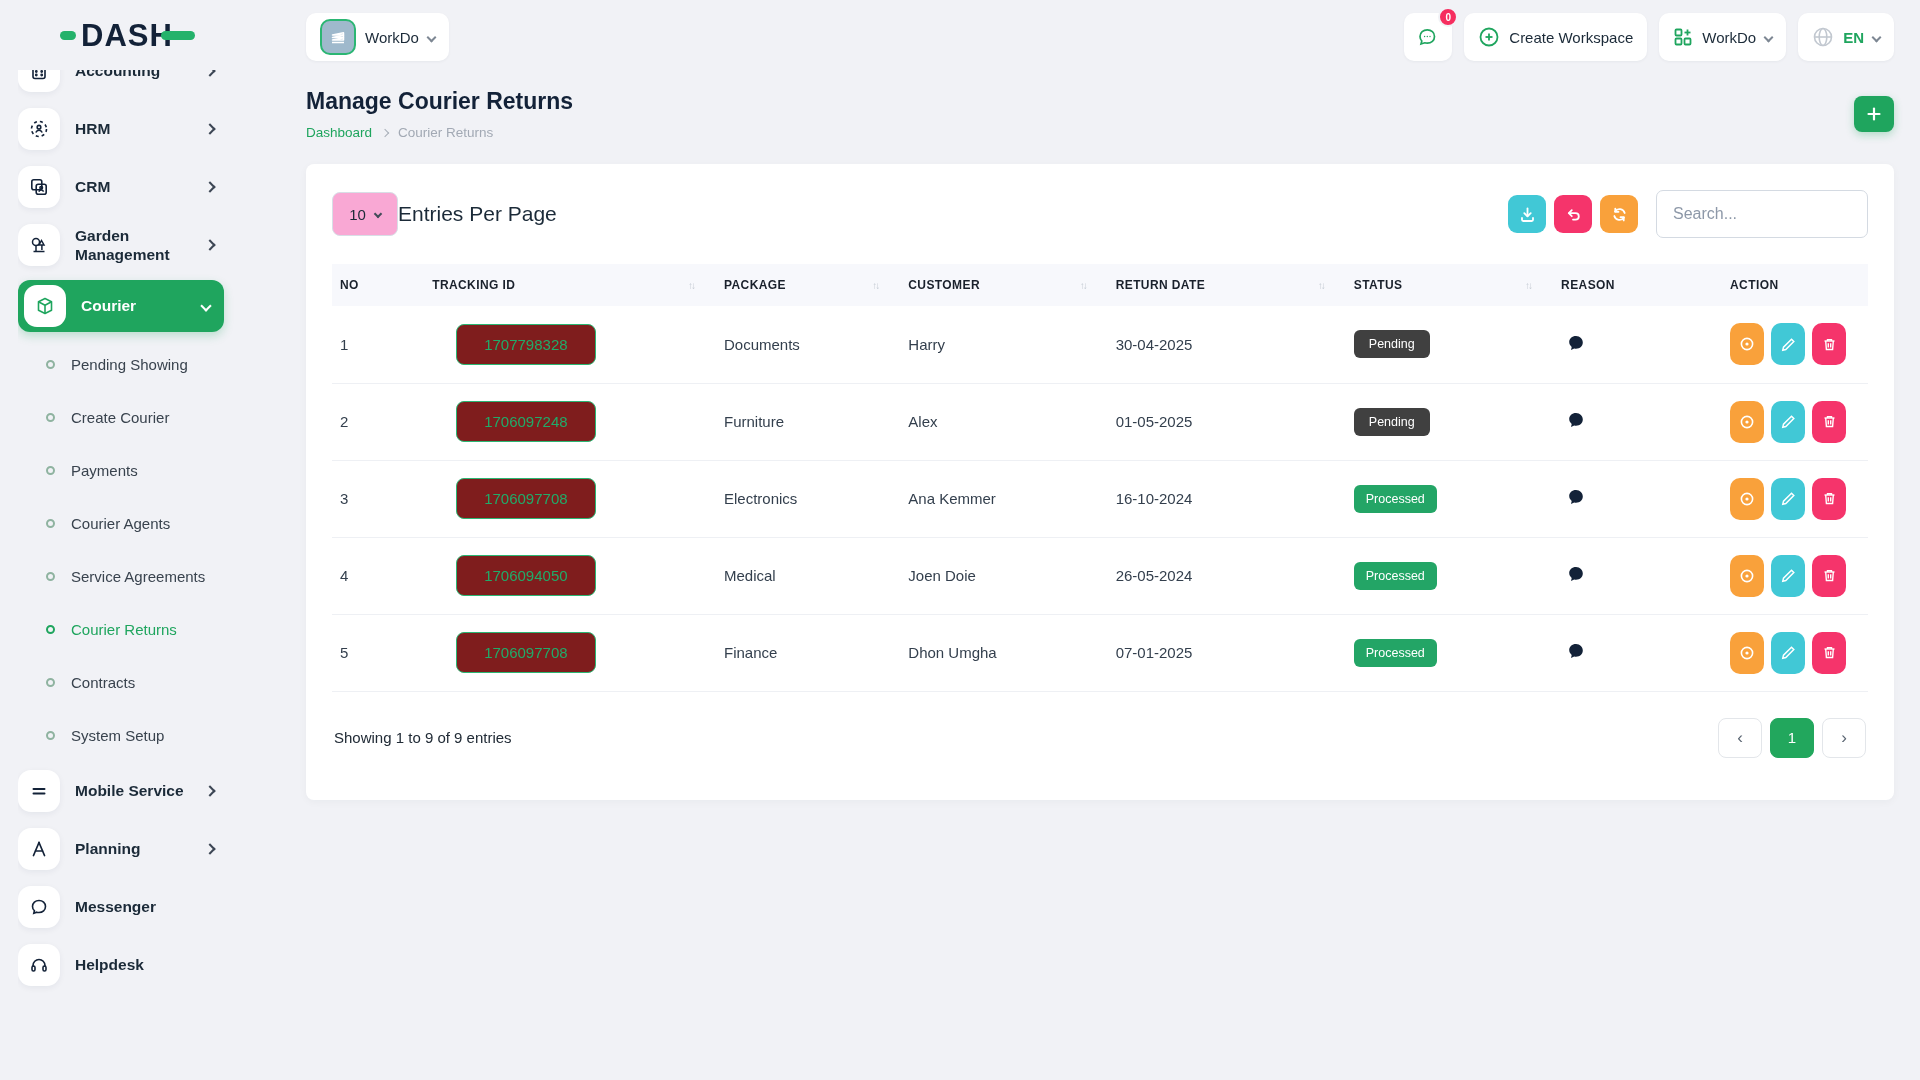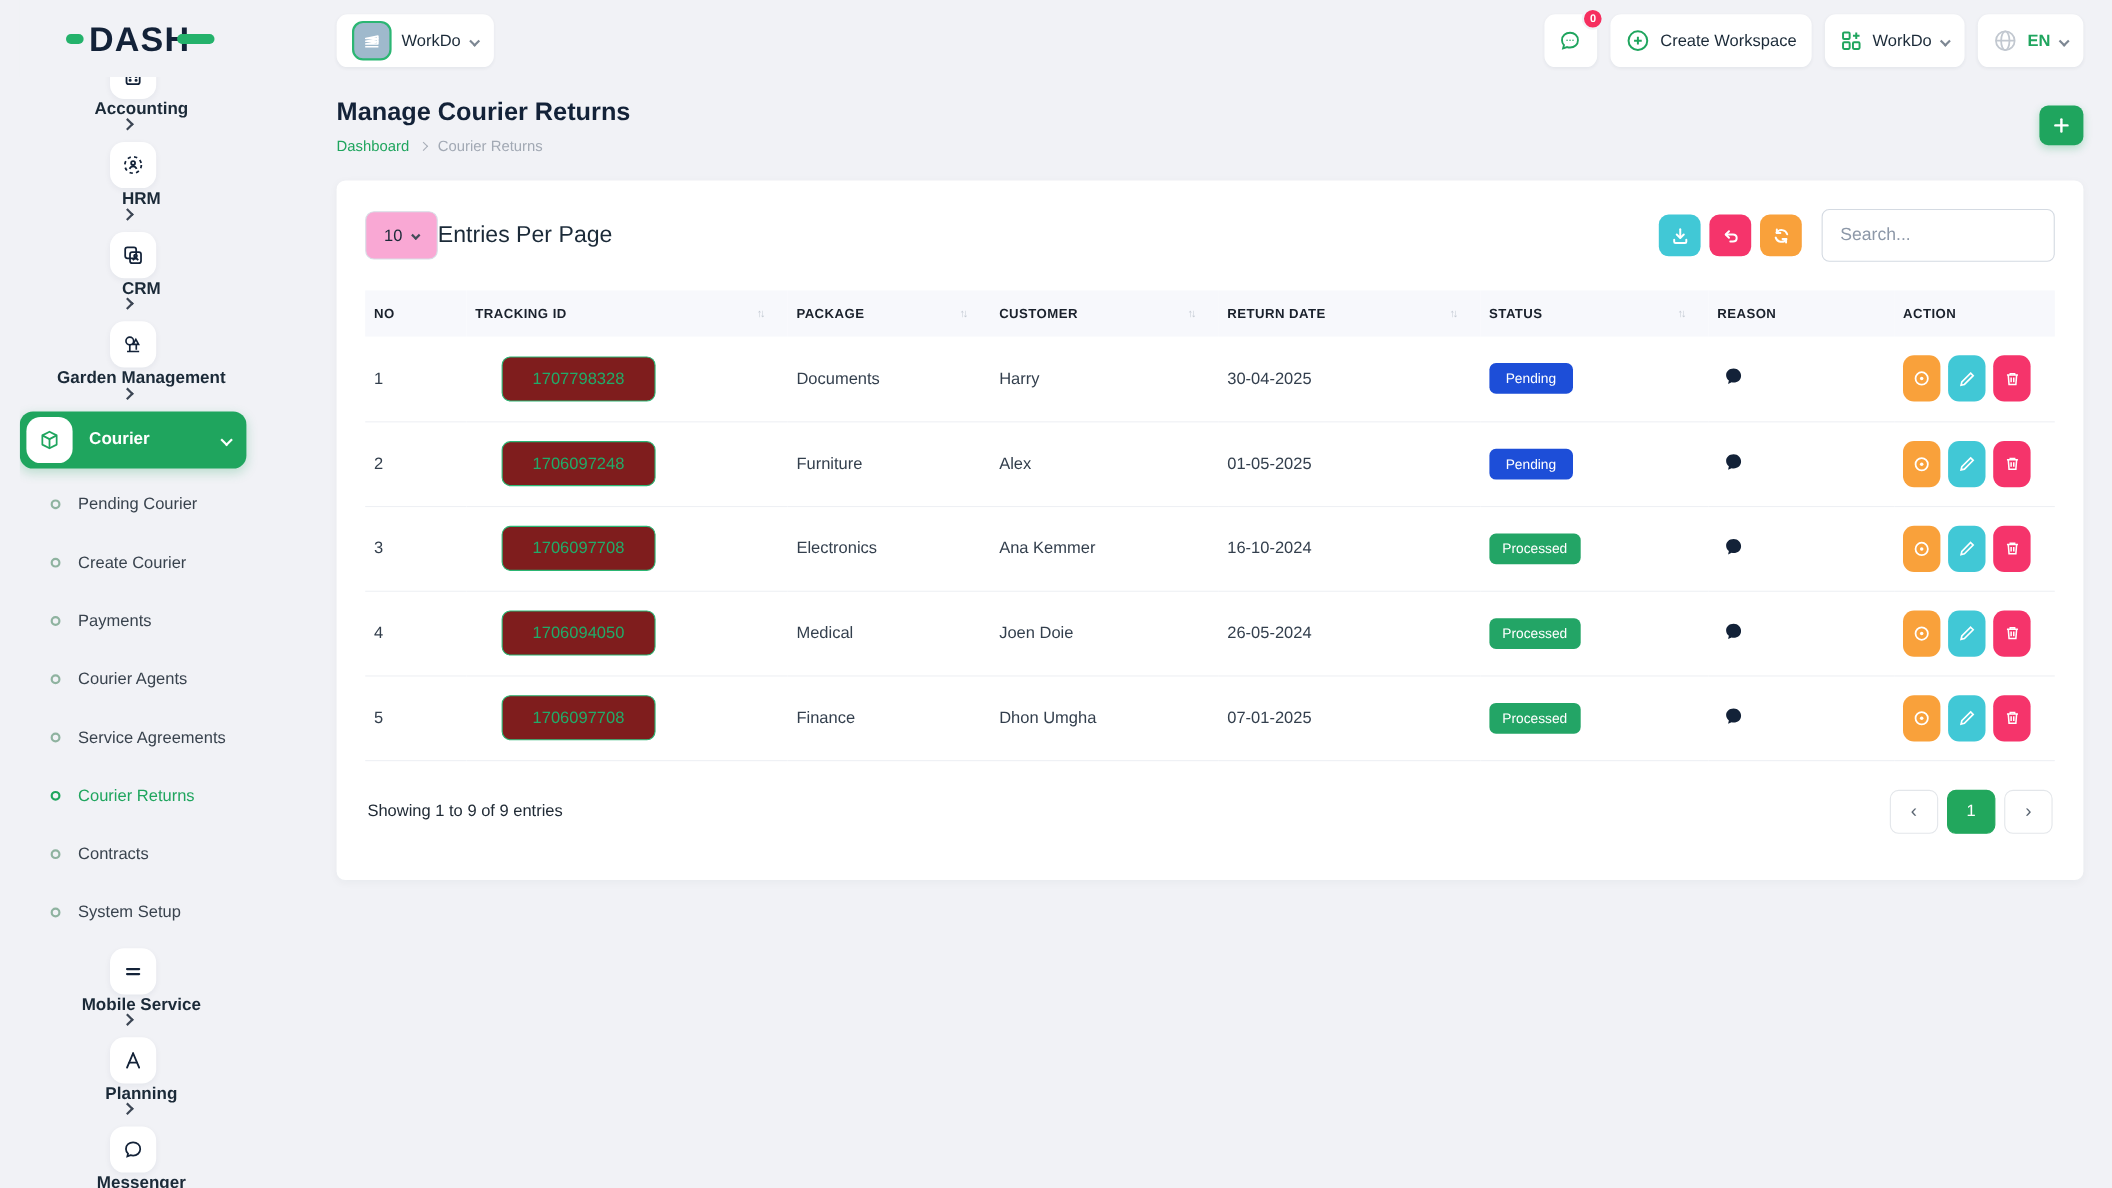--- a/index.html
+++ b/index.html
@@ -8,21 +8,21 @@
   .app { display:flex; width:1920px; height:1080px; }
 
   
   .sidebar { width:280px; flex:0 0 280px; padding:0 0 0 18px; display:flex; flex-direction:column; }
   .logo { height:70px; display:flex; align-items:center; padding-left:42px; gap:2px; position:relative; z-index:3; background:#f1f2f6; }
   .logo-dot { width:16px; height:9px; background:#24b26b; border-radius:6px; margin-right:3px; }
   .logo-text { font-size:31px; font-weight:800; color:#132238; letter-spacing:1px; line-height:1; }
   .logo-bar { width:34px; height:9px; background:#24b26b; border-radius:6px; margin-left:-14px; }
   .side-scroll { flex:1; overflow:hidden; padding-top:0; }
   .menu { margin-top:-28px; }
-  .side-item { display:flex; align-items:center; width:206px; min-height:58px; padding:6px 0; cursor:pointer;flex-direction:column; }
+  .side-item { display:flex; align-items:center; width:206px; min-height:58px; padding:6px 0; cursor:pointer; }
   .tile { width:42px; height:42px; background:#ffffff; border-radius:13px; box-shadow:0 2px 6px rgba(20,40,60,.06); display:flex; align-items:center; justify-content:center; flex:0 0 42px; }
   .side-label { flex:1; margin-left:15px; font-size:15.5px; font-weight:600; color:#1b2a38; line-height:1.25; }
   .chev { width:8px; height:8px; border-right:2px solid #3c4654; border-bottom:2px solid #3c4654; display:inline-block; }
   .chev.right { transform:rotate(-45deg); }
   .chev.down  { transform:rotate(45deg); }
   .side-item .chev { margin-right:10px; }
   .courier-pill { background:#1fa55e; border-radius:12px; width:206px; min-height:52px; display:flex; align-items:center; padding:5px 6px; margin:6px 0; cursor:pointer; box-shadow:0 4px 10px rgba(31,165,94,.25); }
   .courier-pill .tile { box-shadow:none; width:42px; height:42px; }
   .courier-pill .side-label { color:#ffffff; }
   .courier-pill .chev { border-color:#ffffff; margin-right:8px; }
@@ -66,21 +66,21 @@
   .search-input { margin-left:10px; width:212px; height:48px; border:1px solid #d4dae2; border-radius:7px; padding:0 16px; font-size:16px; color:#1b2a38; font-family:"Liberation Sans",sans-serif; background:#fff; }
   .search-input::placeholder { color:#8d98a8; }
 
   table { width:100%; border-collapse:collapse; margin-top:26px; }
   thead th { background:#f7f8fc; font-size:12px; font-weight:700; letter-spacing:.4px; color:#1a212c; text-align:left; padding:14px 8px; white-space:nowrap; }
   thead th .th-inner { display:flex; align-items:center; }
   .sort-ic { margin-left:auto; font-size:10px; color:#c4cad3; letter-spacing:-2px; padding-right:14px; }
   tbody td { padding:0 8px; height:77px; border-bottom:1px solid #eef0f4; font-size:15px; color:#333f4d; }
   .track-box { display:inline-block; border:1px solid #2bb673; color:#21ab69; border-radius:8px; padding:11px 27px; font-size:15px; margin-left:24px; cursor:pointer; background:#7f1d1d; }
   .badge { display:inline-block; min-width:76px; text-align:center; padding:7px 12px; border-radius:6px; color:#ffffff; font-size:12.5px; }
-  .b-pending { background:#1d4ed8; }
+  .b-pending { background:#404040; }
   .b-processed { background:#23a566; }
   .reason-cell { padding-left:14px; }
   .actions { display:flex; gap:7px; }
   .act-btn { width:34px; height:42px; border:none; border-radius:10px; display:flex; align-items:center; justify-content:center; cursor:pointer; }
   .act-view { background:#f9a13b; }
   .act-edit { background:#41c8d6; }
   .act-del { background:#f5346b; }
 
   .card-footer { display:flex; align-items:center; justify-content:space-between; margin-top:26px; padding:0 2px; }
   .summary { font-size:15px; color:#212b36; }
@@ -165,21 +165,21 @@
                 <line x1="10" y1="9.2" x2="10" y2="17.5"></line>
               </svg>
           </span>
           <span class="side-label">Courier</span>
           <span class="chev down"></span>
         </div>
 
         <div class="submenu">
           <div class="sub-item">
             <span class="bullet"></span>
-            <span class="sub-label">Pending Courier</span>
+            <span class="sub-label">Pending Showing</span>
           </div>
           <div class="sub-item">
             <span class="bullet"></span>
             <span class="sub-label">Create Courier</span>
           </div>
           <div class="sub-item">
             <span class="bullet"></span>
             <span class="sub-label">Payments</span>
           </div>
           <div class="sub-item">

